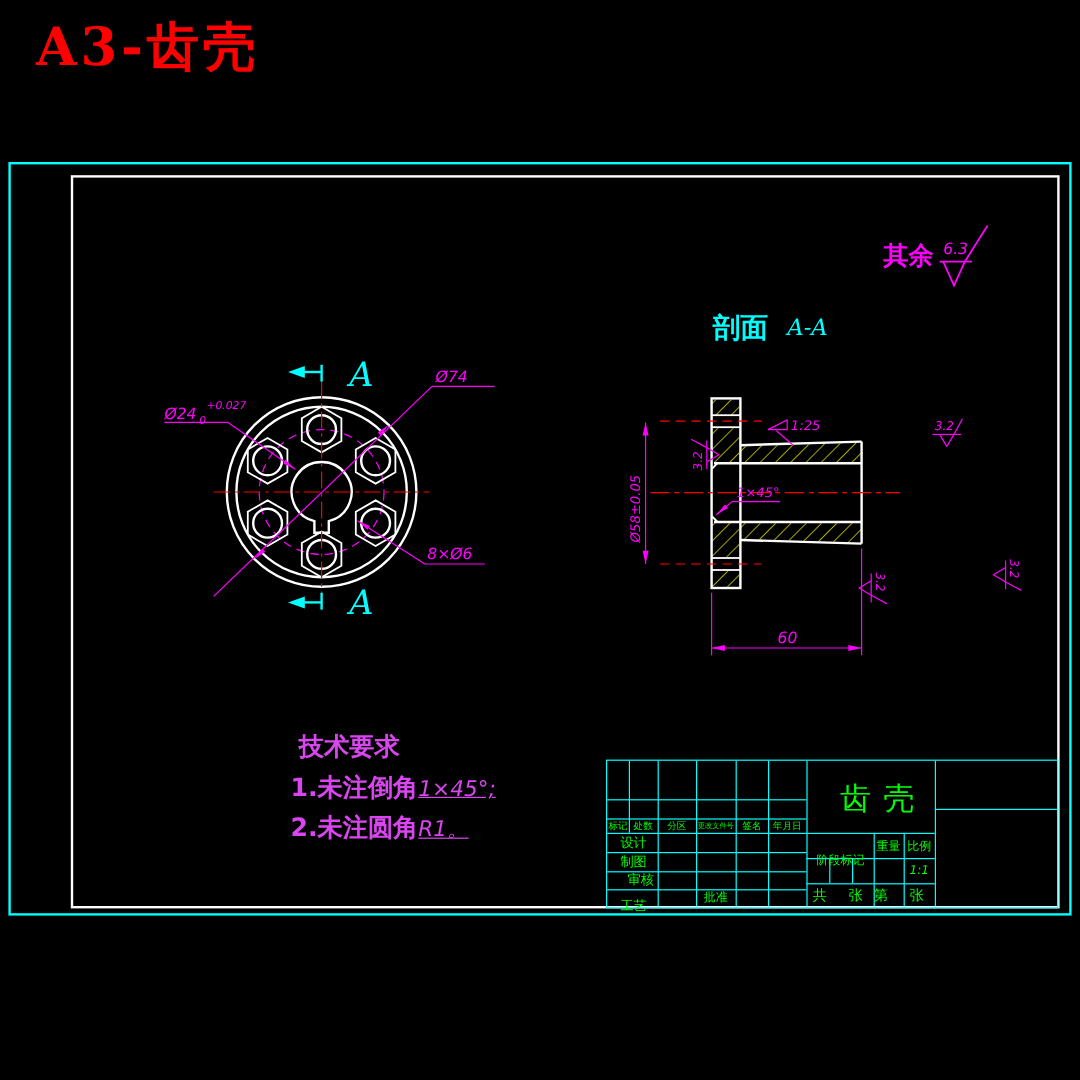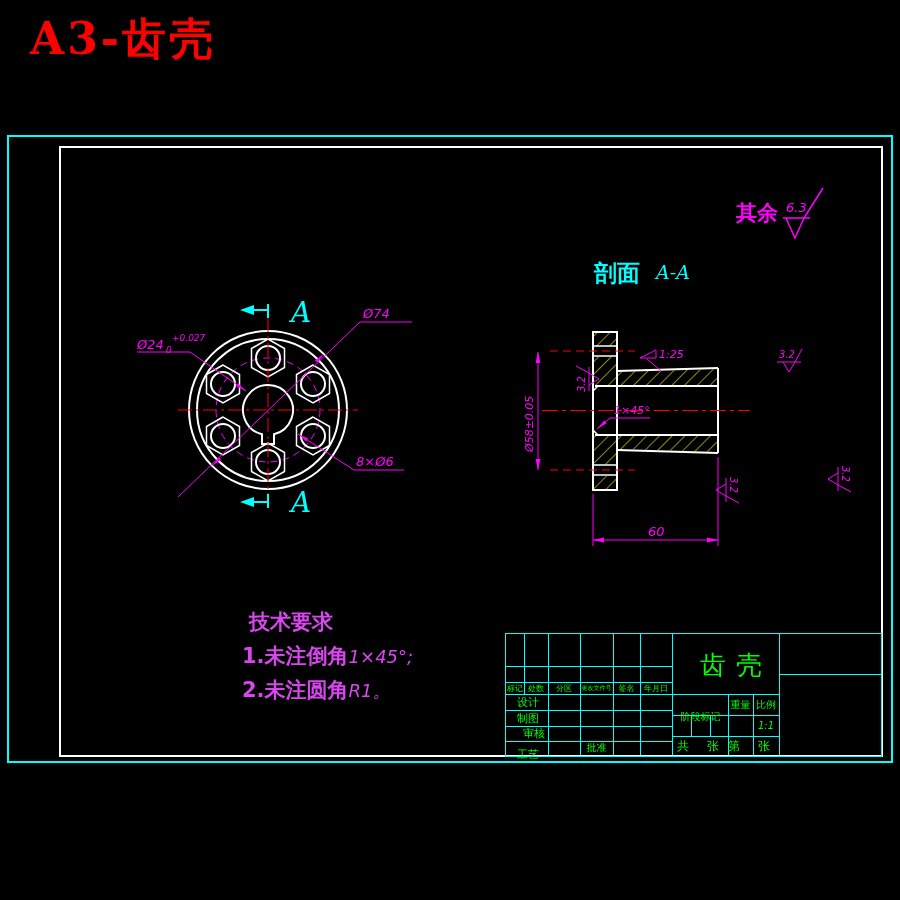--- a/index.html
+++ b/index.html
@@ -23,21 +23,21 @@
   svg text.dim10{fill:#FF00FF;font:italic 10px "DejaVu Sans",sans-serif}
   svg text.dim11{fill:#FF00FF;font:italic 11px "DejaVu Sans",sans-serif}
   svg text.cjkM{fill:#FF00FF;font:bold 21px "DejaVu Sans",sans-serif}
   svg text.cjkC{fill:#00FFFF;font:bold 23px "DejaVu Sans",sans-serif}
   svg text.secA{fill:#00FFFF;font:italic 19px "DejaVu Serif",serif}
   svg text.bigA{fill:#00FFFF;font:italic 28px "DejaVu Serif",serif}
   
   #tech-req{left:198px;top:608px;width:280px;color:#d946ef;margin-left:44px;}
   #tech-req .tr-title{font:bold 21px "DejaVu Sans",sans-serif;margin-left:7px;}
   #tech-req .tr-line{font:bold 21px "DejaVu Sans",sans-serif;margin-top:6px;}
-  #tech-req .tr-val{font:italic 18px "DejaVu Sans",sans-serif;font-weight:normal;}
+  #tech-req .tr-val{font:italic 18px "DejaVu Sans",sans-serif;font-weight:normal;text-decoration:underline;}
   
   #title-block{left:505px;top:633px;width:377px;height:124px;border:1px solid #00FFFF;box-sizing:border-box;}
   #title-block .vl{position:absolute;width:1px;background:#00FFFF;}
   #title-block .hl{position:absolute;height:1px;background:#00FFFF;}
   #title-block .tb-text{position:absolute;color:#00FF00;display:flex;align-items:center;justify-content:center;
     font-family:"DejaVu Sans",sans-serif;white-space:nowrap;overflow:hidden;}
   .fs6{font-size:6px}.fs8{font-size:8px}.fs10{font-size:10px}.fs11{font-size:11px}.fs12{font-size:12px}
   #tb-part-name{font-size:26px;letter-spacing:10px;font-weight:normal;padding-left:10px;}
   .ital{font-style:italic}
 </style>

